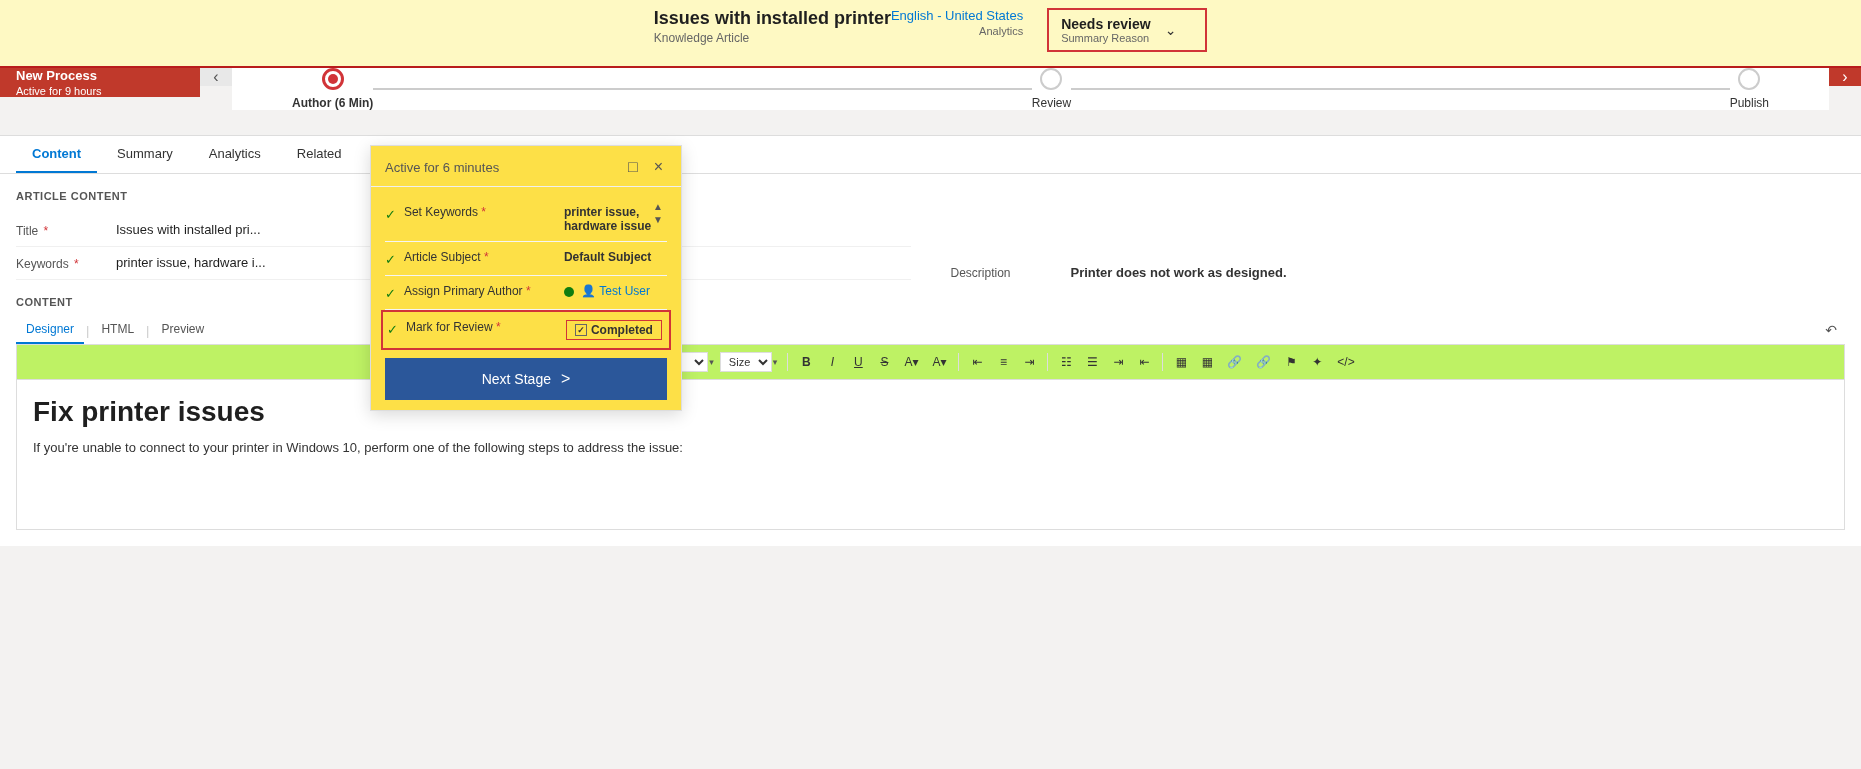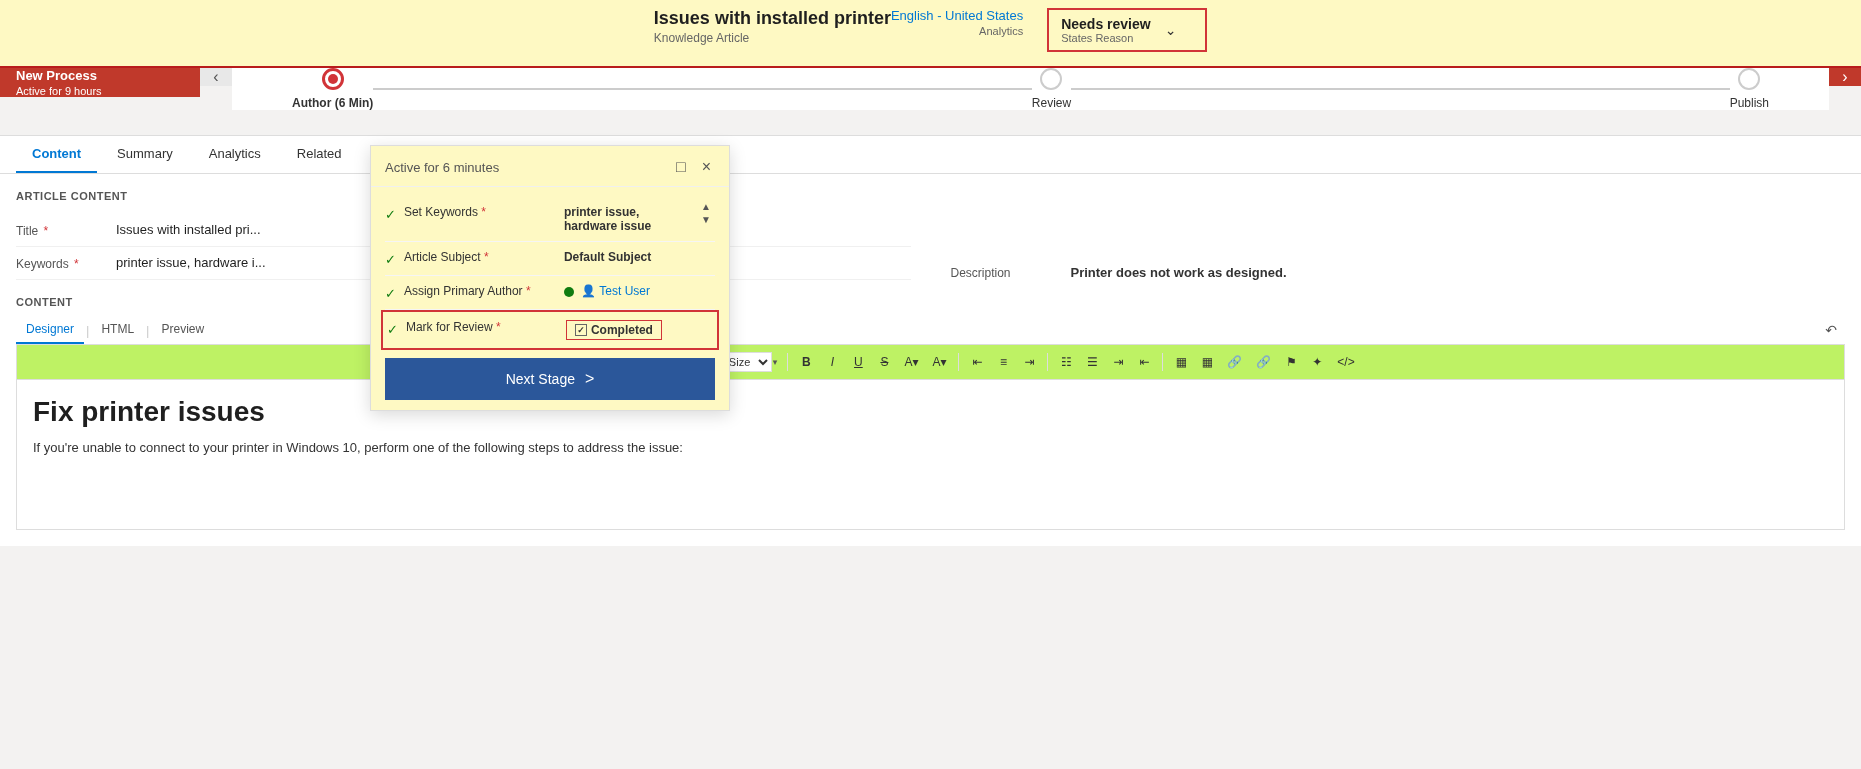--- a/index.html
+++ b/index.html
@@ -64,21 +64,21 @@
     .toolbar-select { padding: 2px 4px; border: 1px solid #ddd; font-size: 11px; background: #fff; cursor: pointer; color: #333; }
     .toolbar-sep { width: 1px; height: 18px; background: #ddd; margin: 0 4px; }
     .toolbar-dropdown-arrow { font-size: 9px; color: #555; }
 
     .editor-body { padding: 16px; border: 1px solid #ddd; border-top: none; min-height: 150px; background: #fff; }
     .editor-heading { font-size: 28px; font-weight: 700; color: #1f1f1f; margin-bottom: 10px; }
     .editor-text { font-size: 13px; color: #333; line-height: 1.5; }
 
     
     .popup-overlay { position: fixed; top: 0; left: 0; right: 0; bottom: 0; z-index: 100; pointer-events: none; }
-    .popup { position: absolute; top: 145px; left: 370px; width: 360px; background: #fef9c3; border: 1px solid #ddd; box-shadow: 0 4px 16px rgba(0,0,0,0.15); z-index: 200; pointer-events: all; }
+    .popup { position: absolute; top: 145px; left: 370px; width: 312px; background: #fde047; border: 1px solid #ddd; box-shadow: 0 4px 16px rgba(0,0,0,0.15); z-index: 200; pointer-events: all; }
     .popup-header { display: flex; align-items: center; justify-content: space-between; padding: 10px 14px 8px 14px; border-bottom: 1px solid #f0f0f0; }
     .popup-title { font-size: 13px; color: #555; }
     .popup-actions { display: flex; gap: 8px; }
     .popup-action-btn { background: none; border: none; cursor: pointer; font-size: 16px; color: #555; padding: 2px 4px; }
     .popup-body { padding: 10px 14px; }
     .popup-row { display: flex; align-items: flex-start; padding: 8px 0; border-bottom: 1px solid #f5f5f5; }
     .popup-row:last-of-type { border-bottom: none; }
     .popup-check { color: #107c10; margin-right: 8px; font-size: 13px; flex-shrink: 0; margin-top: 2px; }
     .popup-field-label { font-size: 12px; color: #333; flex: 0 0 160px; }
     .popup-required { color: #d13438; }
@@ -108,21 +108,21 @@
     <span class="header-subtitle">Knowledge Article</span>
   </div>
   <div class="header-right">
     <div class="language-section">
       <span class="language-link">English - United States</span>
       <span class="language-label">Analytics</span>
     </div>
     <div class="status-section">
       <div class="status-text">
         <span class="status-value">Needs review</span>
-        <span class="status-label">States Reason</span>
+        <span class="status-label">Summary Reason</span>
       </div>
       <span class="chevron-down">⌄</span>
     </div>
   </div>
 </div>
 
 <div class="process-bar">
   <div class="process-label">
     <span class="process-name">New Process</span>
     <span class="process-time">Active for 9 hours</span>

